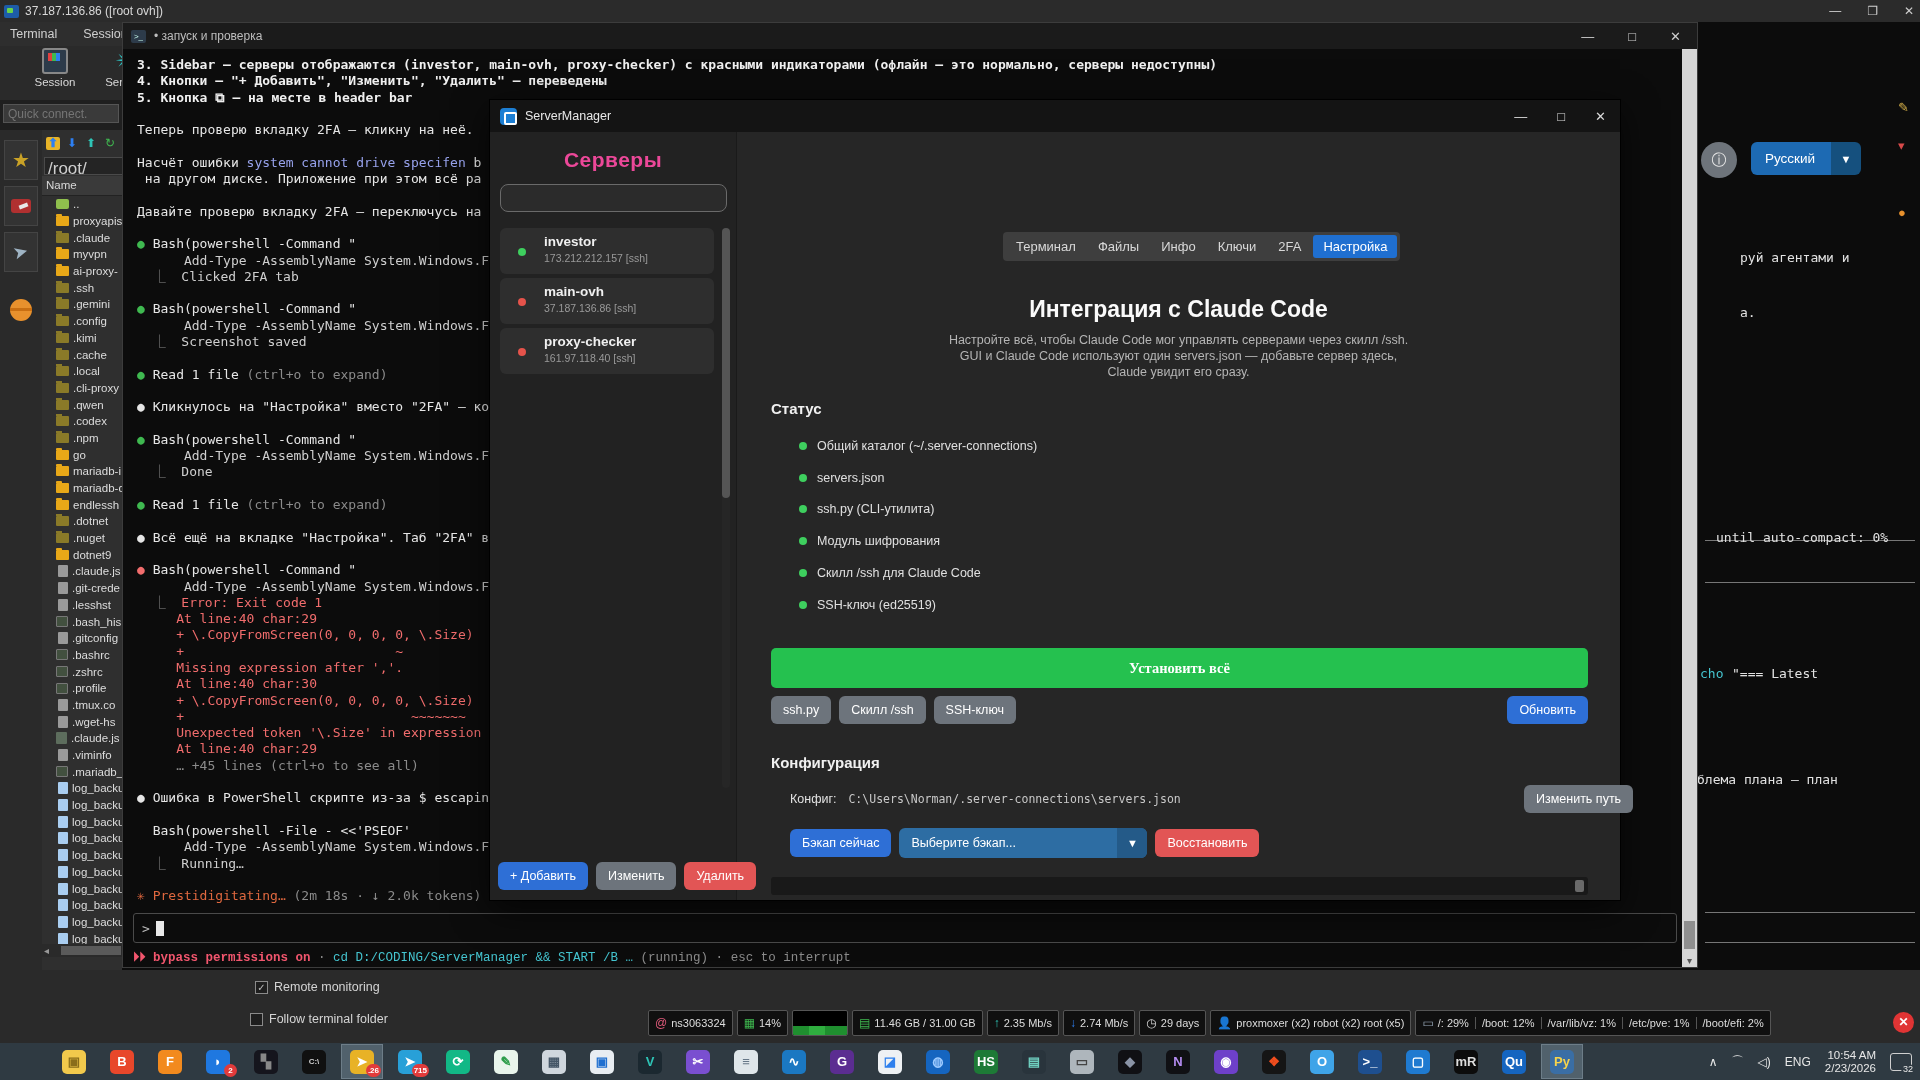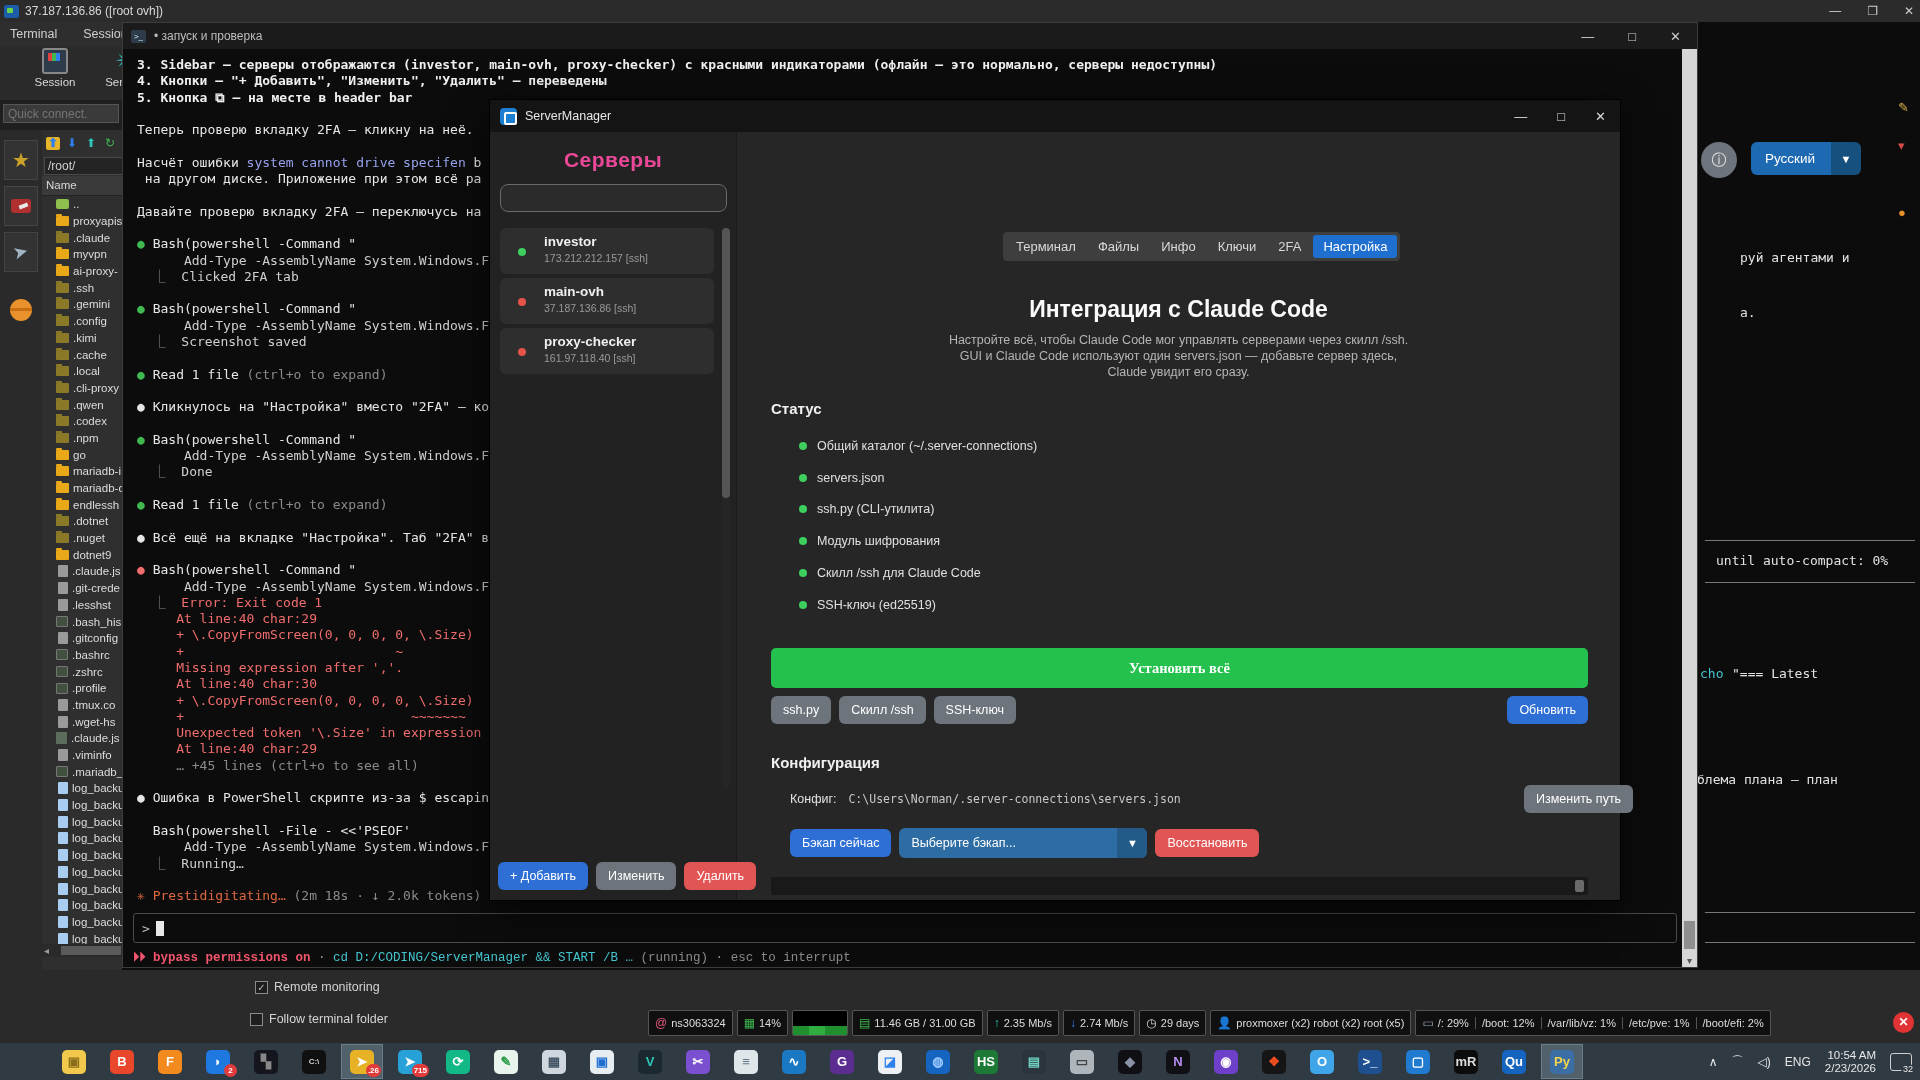--- a/index.html
+++ b/index.html
@@ -32,21 +32,21 @@
   .knife::after{content:"";position:absolute;left:8px;top:5px;width:9px;height:4px;background:#e8e8e8;transform:rotate(-20deg)}
   .plane{color:#9fb4c4;font-size:18px;transform:rotate(-15deg)}
   .globe{width:22px;height:22px;border-radius:50%;background:#e8912d;position:relative}
   .globe::after{content:"";position:absolute;left:0;top:9px;width:22px;height:3px;background:#c96f12}
 
   
   #file-panel{left:42px;top:130px;width:88px;height:840px;background:#2f2f2f;border-right:1px solid #1a1a1a}
   #fp-toolbar{height:26px;display:flex;align-items:center;gap:5px;padding-left:4px}
   .fp-ic{width:14px;height:13px;font-size:12px;line-height:13px;text-align:center}
   .fp-up{background:#e8b428;border-radius:2px;color:#2d7ff2;font-weight:bold}
-  #fp-path{height:18px;background:#242424;border:1px solid #4a4a4a;color:#cfcfcf;font-size:12px;padding:1px 3px;margin:1px 2px}
+  #fp-path{height:18px;background:#242424;border:1px solid #4a4a4a;color:#cfcfcf;font-size:17px;padding:1px 3px;margin:1px 2px}
   #fp-name{height:20px;background:#3a3a3a;border-bottom:1px solid #222;color:#d8d8d8;font-size:11.5px;padding:3px 4px}
   #file-list{height:748px;overflow:hidden}
   .f-row{height:16.7px;display:flex;align-items:center;padding-left:14px;color:#ddd;font-size:11.5px;white-space:nowrap;overflow:hidden}
   .fi{width:13px;height:10px;flex:none;margin-right:4px;border-radius:1px;position:relative}
   .fi-fb{background:#e8a818}.fi-fb::before{content:"";position:absolute;top:-2px;left:0;width:6px;height:2px;background:inherit;border-radius:1px 1px 0 0}
   .fi-f{background:#8a7a28}.fi-f::before{content:"";position:absolute;top:-2px;left:0;width:6px;height:2px;background:inherit}
   .fi-d{background:#9a9a9a;width:10px;height:12px;margin-left:2px}
   .fi-s{background:#42503f;border:1px solid #777;width:12px;height:11px}
   .fi-r{background:#5d6d5d;width:11px;height:12px}
   .fi-l{background:#a9cdf0;width:10px;height:12px;margin-left:2px}
@@ -395,21 +395,21 @@
       <span class="arr">◂</span>
         <span class="thumb"></span>
     </div>
   </div>
 
   <div class="abs" style="left:122px;top:22px;width:1798px;height:948px;background:#0c0c0c"></div>
   <span class="frag" style="left:1755px;top:148px">путями</span>
   <span class="frag" style="left:1740px;top:250px">руй агентами и</span>
   <span class="frag" style="left:1740px;top:305px">a.</span>
   <div class="hline" style="left:1705px;top:540px;width:210px"></div>
-  <span class="frag" style="left:1716px;top:553px">until auto-compact: 0%</span>
+  <span class="frag" style="left:1716px;top:530px">until auto-compact: 0%</span>
   <div class="hline" style="left:1705px;top:582px;width:210px"></div>
   <span class="frag" style="left:1700px;top:666px;color:#45c5d0">cho</span>
   <span class="frag" style="left:1732px;top:666px">"=== Latest</span>
   <span class="frag" style="left:1697px;top:772px">блема плана — план</span>
   <div class="hline" style="left:1705px;top:912px;width:210px"></div>
   <div class="hline" style="left:1705px;top:942px;width:210px"></div>
   <span class="frag" style="left:645px;top:972px">[main] 1:claude*</span>
   <span class="frag" style="left:1800px;top:972px">15:54 23-Feb</span>
   <span class="edge-ic" style="left:1898px;top:100px;color:#d8b24a">✎</span>
   <span class="edge-ic" style="left:1898px;top:138px;color:#d84a4a">▾</span>

